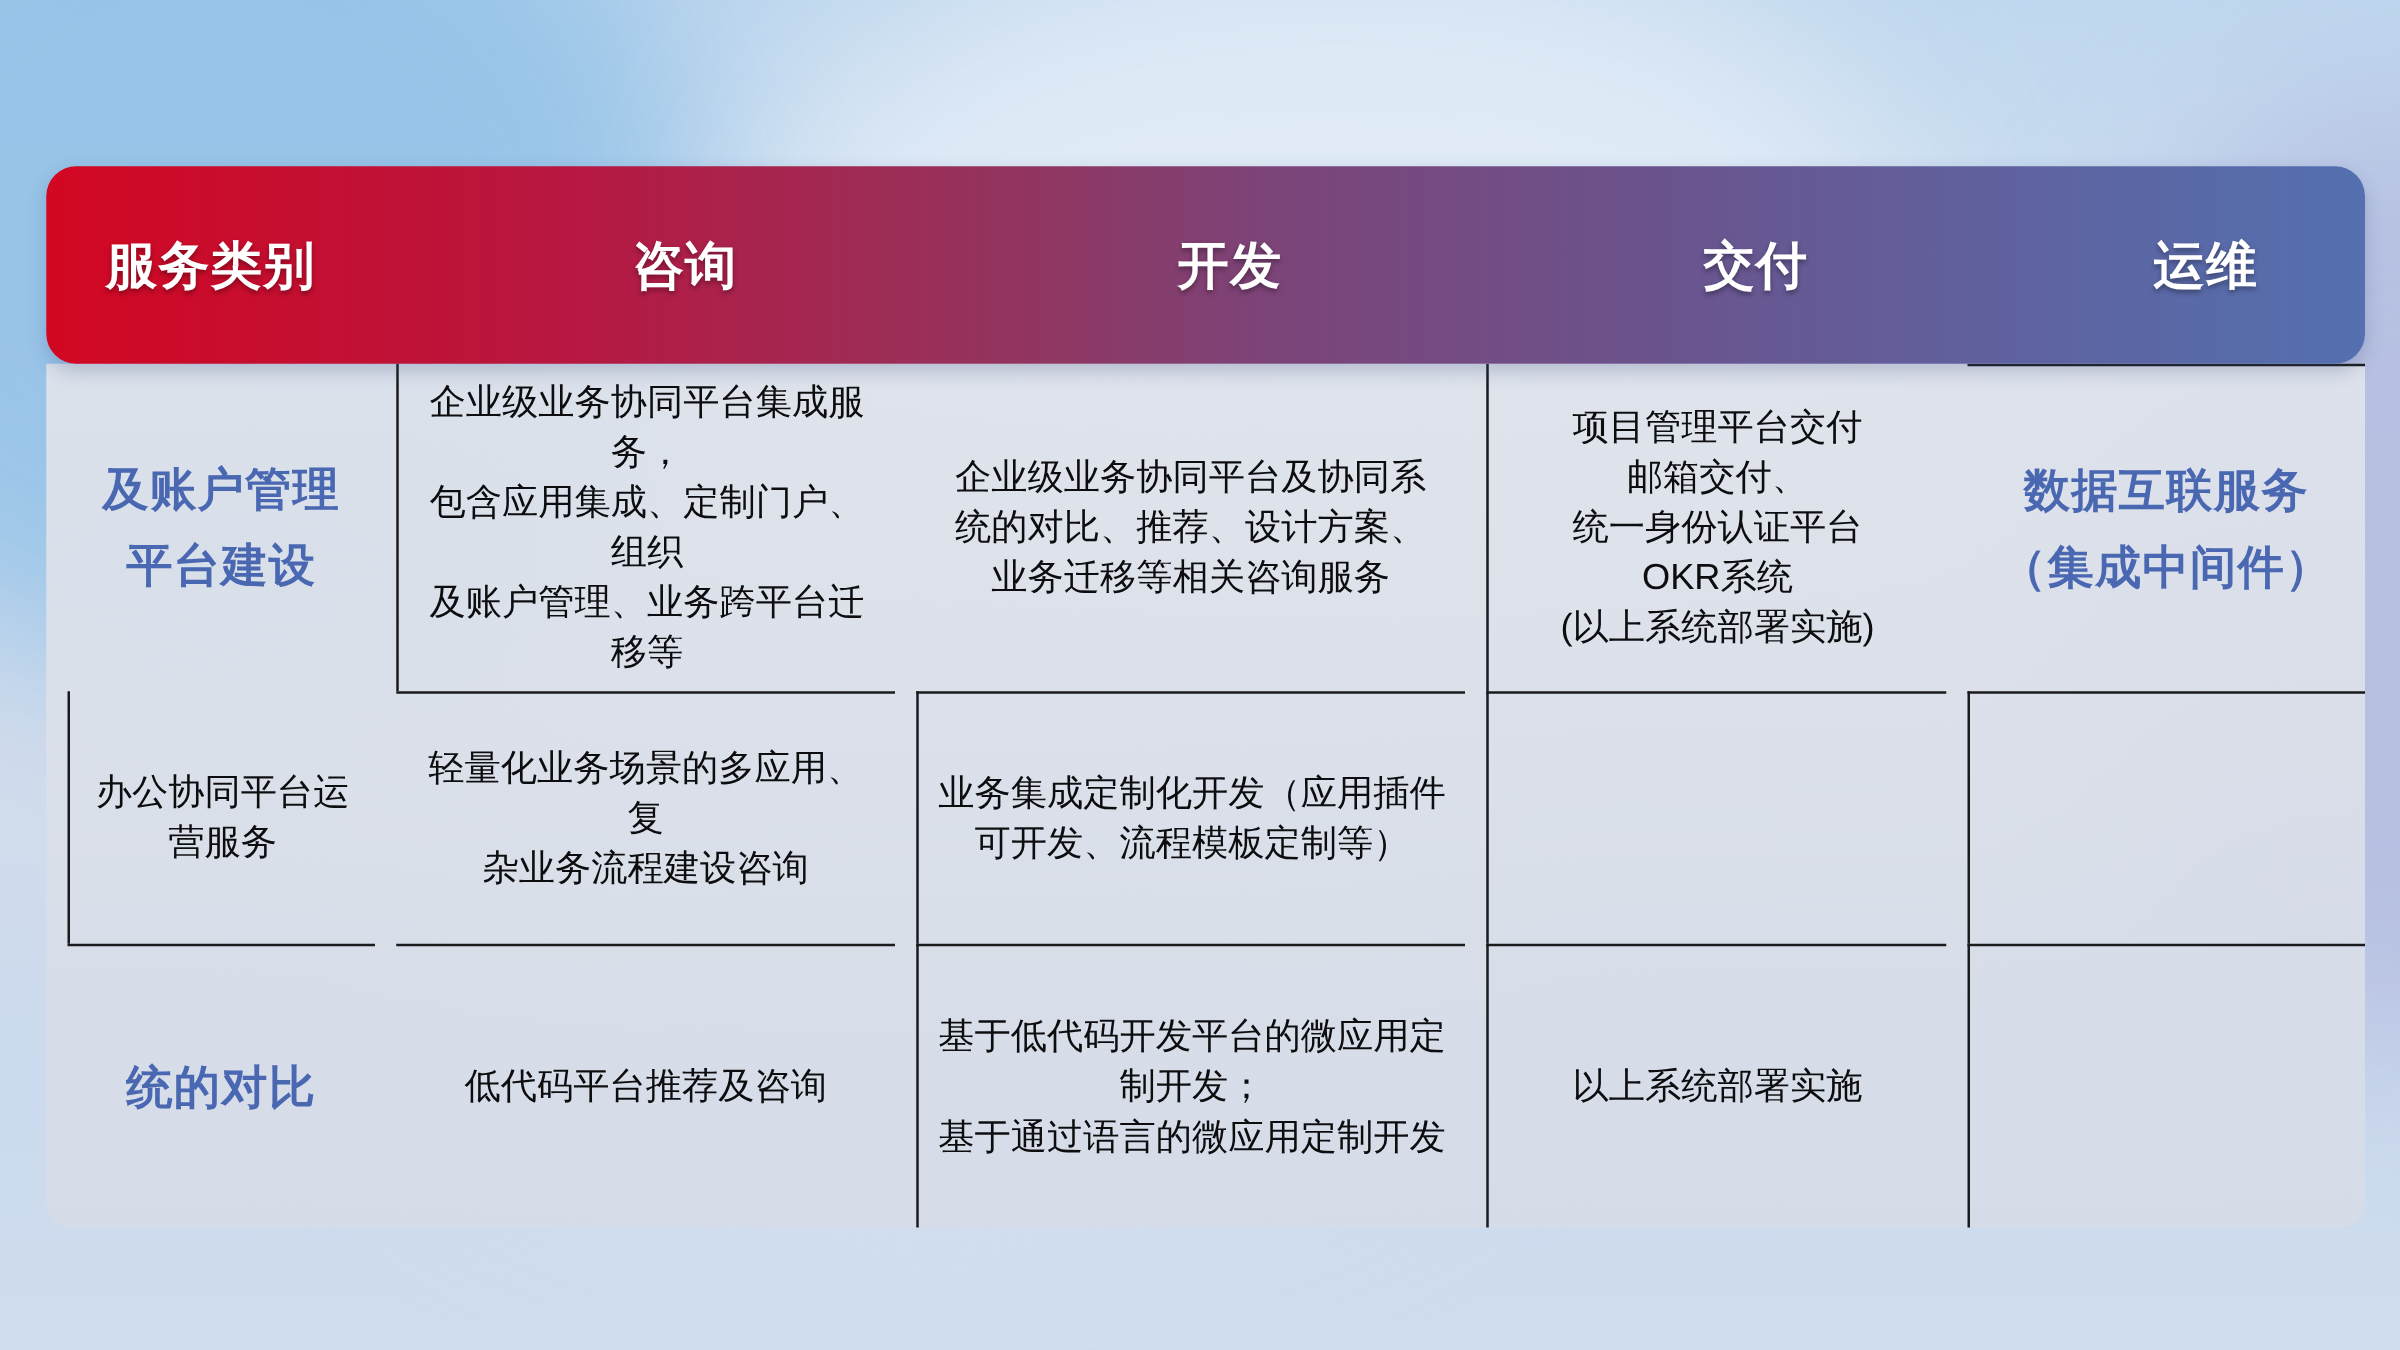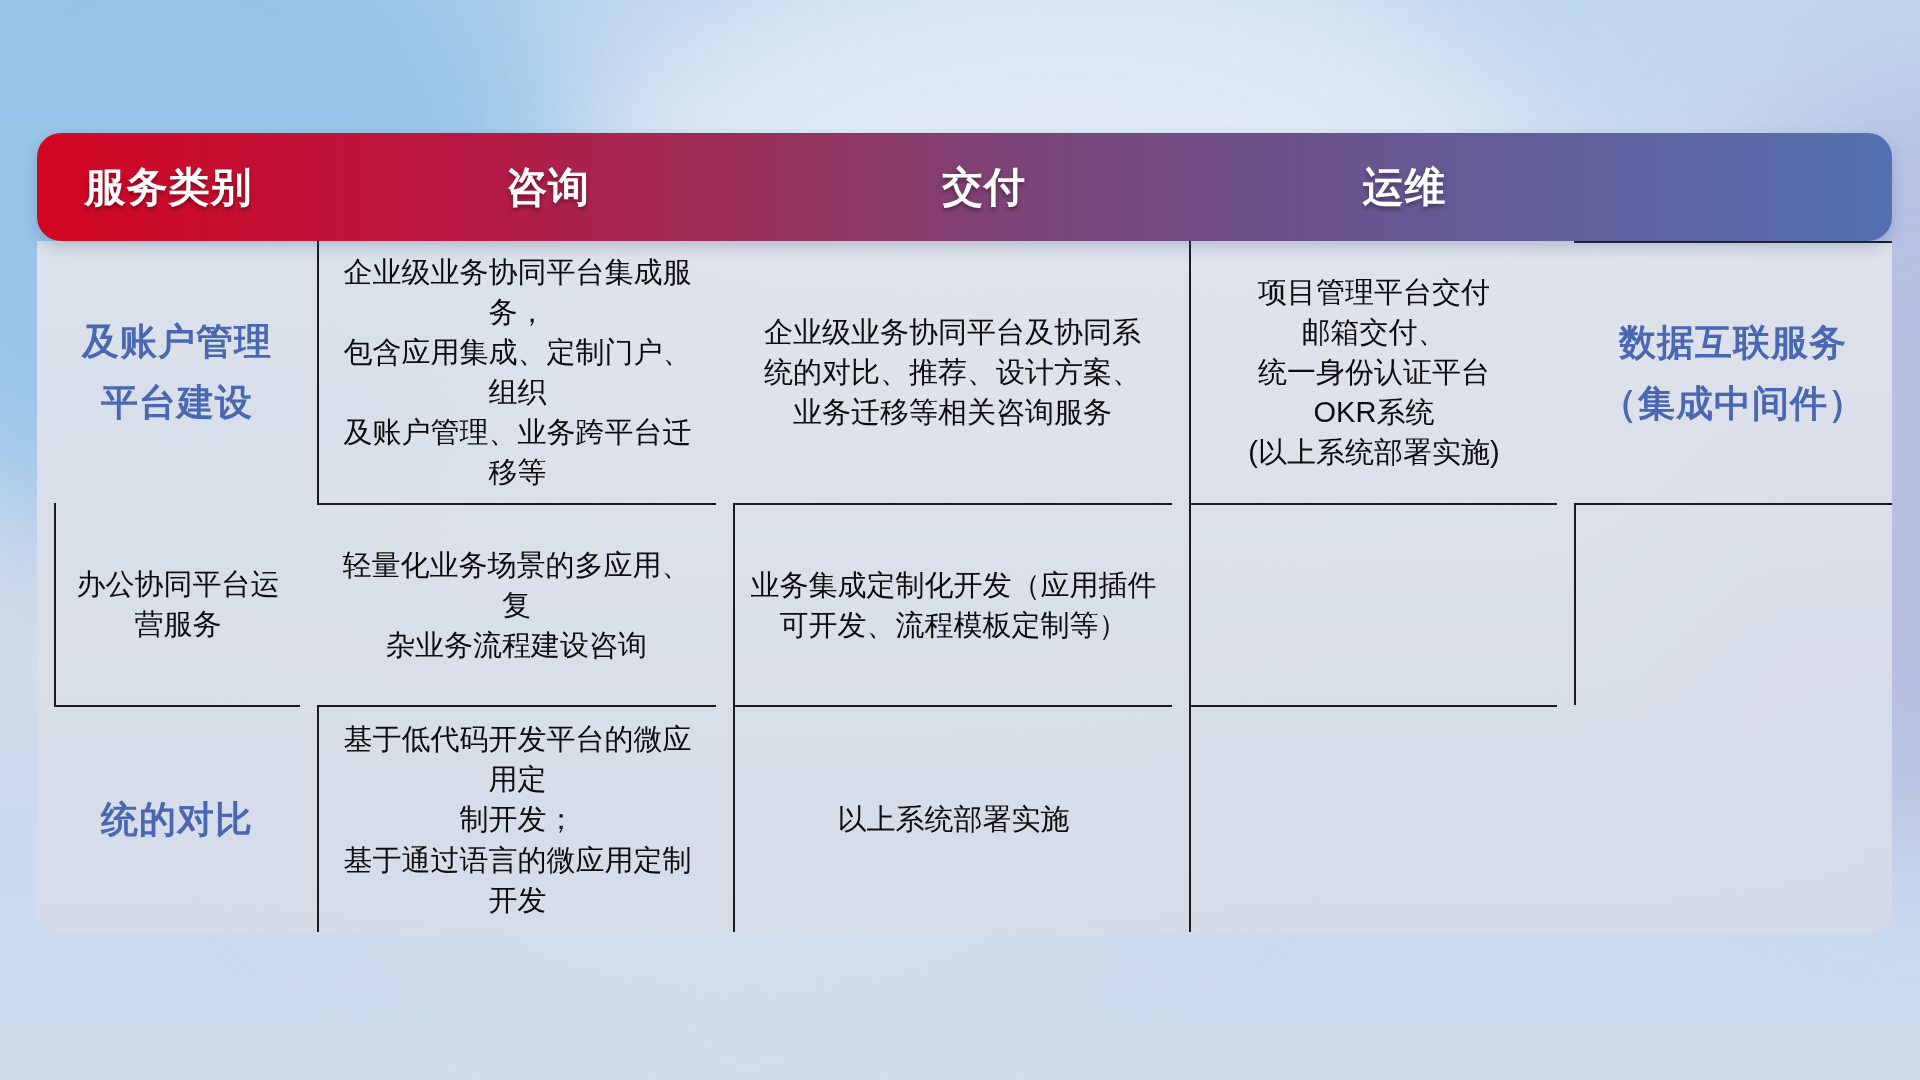--- a/index.html
+++ b/index.html
@@ -14,21 +14,21 @@
   }
   .blob{position:absolute;border-radius:50%;filter:blur(70px);}
   .blob-sky{left:-220px;top:-180px;width:780px;height:720px;background:#93C2E8;opacity:.9;}
   .blob-light{left:620px;top:-60px;width:900px;height:520px;background:#E2ECF7;opacity:.9;}
   .blob-lavender{left:1650px;top:80px;width:560px;height:760px;background:#AEB6DD;opacity:.75;}
   .blob-haze{left:300px;top:560px;width:900px;height:420px;background:#D9E2F0;opacity:.7;}
 
   .tbl{position:absolute;left:37px;top:133px;width:1855px;}
   .thead{
     display:grid;grid-template-columns:263fr 416fr 456fr 385fr 335fr;
-    height:108px;border-radius:24px;
+    height:158px;border-radius:24px;
     background:linear-gradient(90deg,#D20722 0%,#B81740 22%,#92355F 42%,#7D4377 52%,#6A548E 70%,#5470B0 100%);
     box-shadow:0 6px 14px rgba(60,80,130,.25);
     position:relative;z-index:2;
   }
   .th{
     display:flex;align-items:center;justify-content:center;
     color:#ffffff;font-size:41px;font-weight:bold;letter-spacing:1px;
     text-shadow:0 3px 4px rgba(0,0,0,.35);
   }
   .th.shift{transform:translateX(40px);}
@@ -57,20 +57,21 @@
   <div class="blob blob-sky"></div>
   <div class="blob blob-light"></div>
   <div class="blob blob-lavender"></div>
   <div class="blob blob-haze"></div>
 </div>
 
 <div class="tbl">
   <div class="thead">
     <div class="th">服务类别</div>
     <div class="th shift">咨询</div>
+    <div class="th shift">开发</div>
     <div class="th shift">交付</div>
     <div class="th shift">运维</div>
   </div>
 
   <div class="tbody">
 
     <div class="cell cat">及账户管理
 平台建设</div>
     <div class="cell bl">企业级业务协同平台集成服务，
 包含应用集成、定制门户、组织
@@ -88,19 +89,20 @@
 
     <div class="cell bl">办公协同平台运营服务</div>
     <div class="cell bt">轻量化业务场景的多应用、复
 杂业务流程建设咨询</div>
     <div class="cell bl bt">业务集成定制化开发（应用插件
 可开发、流程模板定制等）</div>
     <div class="cell bl bt"></div>
     <div class="cell bl bt"></div>
 
     <div class="cell cat bt">统的对比</div>
+    <div class="cell bt">低代码平台推荐及咨询</div>
     <div class="cell bl bt">基于低代码开发平台的微应用定
 制开发；
 基于通过语言的微应用定制开发</div>
     <div class="cell bl bt">以上系统部署实施</div>
     <div class="cell bl bt"></div>
   </div>
 </div>
 
 </body></html>

